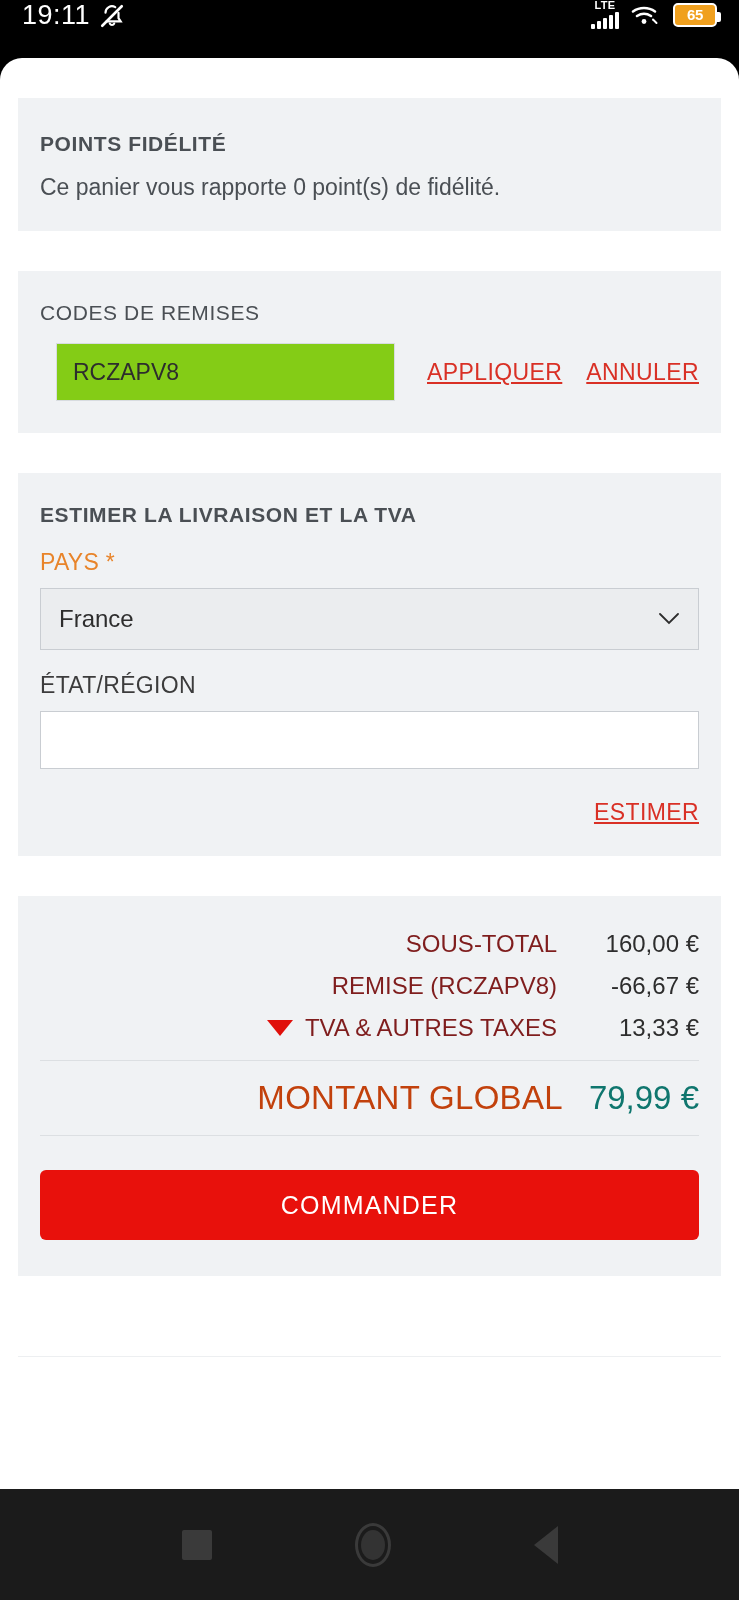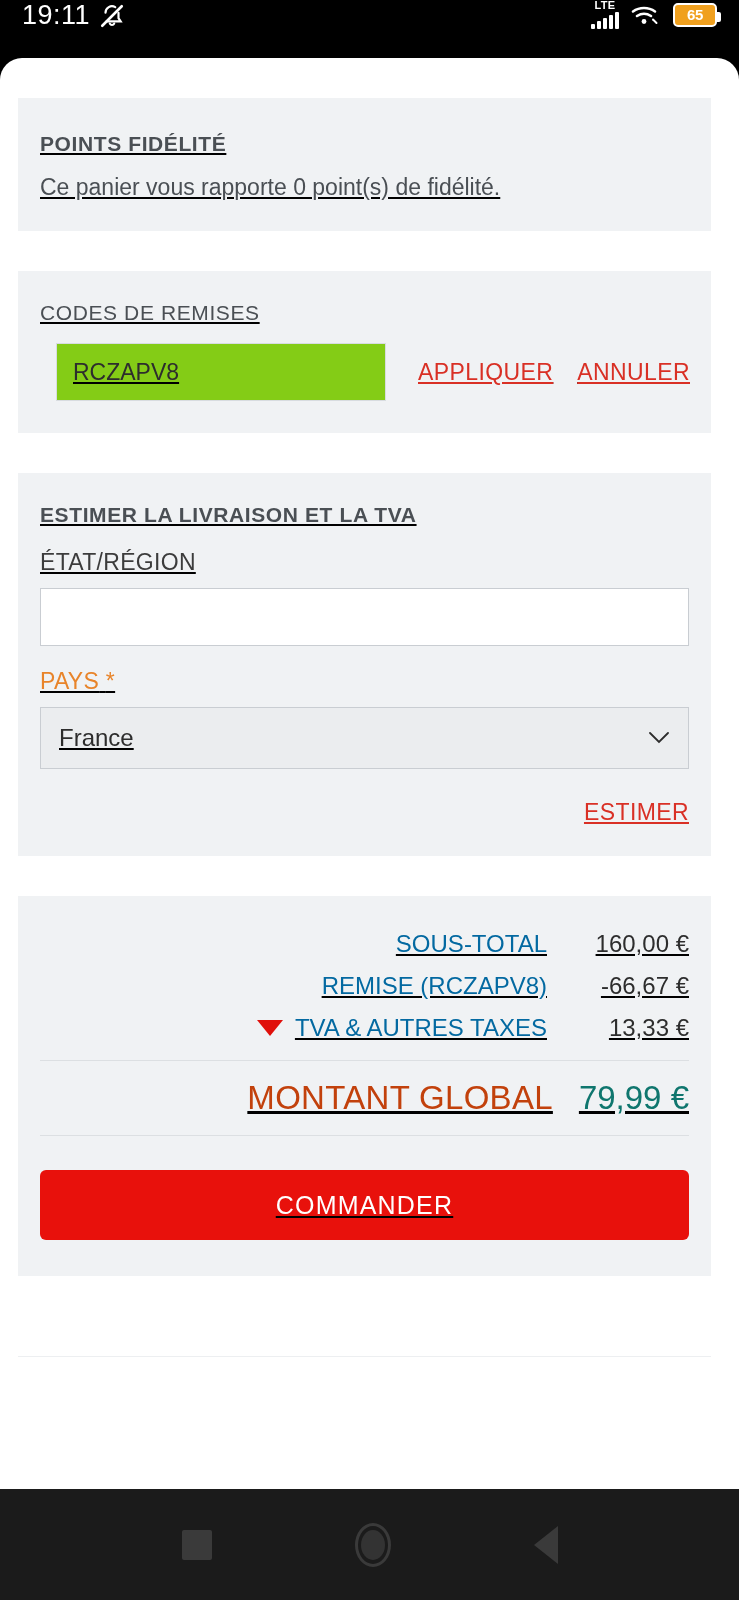--- a/index.html
+++ b/index.html
@@ -37,21 +37,21 @@
     content:""; position:absolute; right:-6px; top:7px;
     width:4px; height:10px; background:#fff; border-radius:0 2px 2px 0;
   }
   .battery span { font-size: 15px; font-weight: 700; color: #fff; letter-spacing: -.3px; }
 
   
   .page {
     position: absolute; top: 58px; left: 0; width: 739px; height: 1431px;
     background: #fff; border-radius: 22px 22px 0 0; overflow: hidden;
   }
-  .scroll { padding: 0 10px 0 0; text-decoration: underline; }
+  .scroll { padding: 0 0 0 0; }
 
   .card {
     margin: 0 18px 0 18px; background: #F0F2F4;
   }
   .gap-40 { height: 40px; }
 
   
   .loyalty { padding: 34px 22px 30px 22px; }
   .sec-title {
     font-size: 21px; font-weight: 700; color: #4A4F54;
@@ -99,21 +99,21 @@
     font-family: "Liberation Sans", sans-serif;
   }
   .est-action { text-align: right; margin-top: 30px; }
 
   
   .summary { padding: 34px 22px 36px 22px; }
   .sum-row {
     display: flex; align-items: center; justify-content: flex-end;
     margin-bottom: 14px; gap: 22px;
   }
-  .sum-label { font-size: 24px; color: #0369a1; display:flex; align-items:center; gap:12px; }
+  .sum-label { font-size: 24px; color: #7f1d1d; display:flex; align-items:center; gap:12px; }
   .tri-down {
     display:inline-block; width:0; height:0;
     border-left: 13px solid transparent; border-right: 13px solid transparent;
     border-top: 16px solid #E0100B;
   }
   .sum-value { font-size: 24px; color: #2D2D2D; min-width: 120px; text-align: right; }
   .divider { height: 1px; background: #DCDFE2; margin: 18px 0; }
   .total-row { display: flex; align-items: baseline; justify-content: flex-end; gap: 26px; }
   .total-label { font-size: 33px; color: #c2410c; letter-spacing: .3px; }
   .total-value { font-size: 33px; color: #0f766e; }
@@ -199,37 +199,37 @@
           </div>
         </div>
       </div>
 
       <div class="gap-40"></div>
 
       <div class="card estimate">
         <div class="est-title">ESTIMER LA LIVRAISON ET LA TVA</div>
 
         <div class="field">
-          <div class="flabel">ÉTAT/RÉGION</div>
-          <input class="text-input" type="text" value="" style="">
-        </div>
-
-        <div class="field">
           <div class="flabel req">
             <span>PAYS</span>
             <span class="star">*</span>
           </div>
           <div class="select-wrap">
             <div class="select-box">France</div>
             <svg class="chev" viewBox="0 0 20 12">
               <path d="M1 1l9 9 9-9" fill="none" stroke="#2D2D2D" stroke-width="1.8" stroke-linecap="round"></path>
             </svg>
           </div>
         </div>
 
+        <div class="field">
+          <div class="flabel">ÉTAT/RÉGION</div>
+          <input class="text-input" type="text" value="" style="">
+        </div>
+
 
         <div class="est-action">
           <button class="link-red">ESTIMER</button>
         </div>
       </div>
 
       <div class="gap-40"></div>
 
       <div class="card summary">
         <div class="sum-row">

